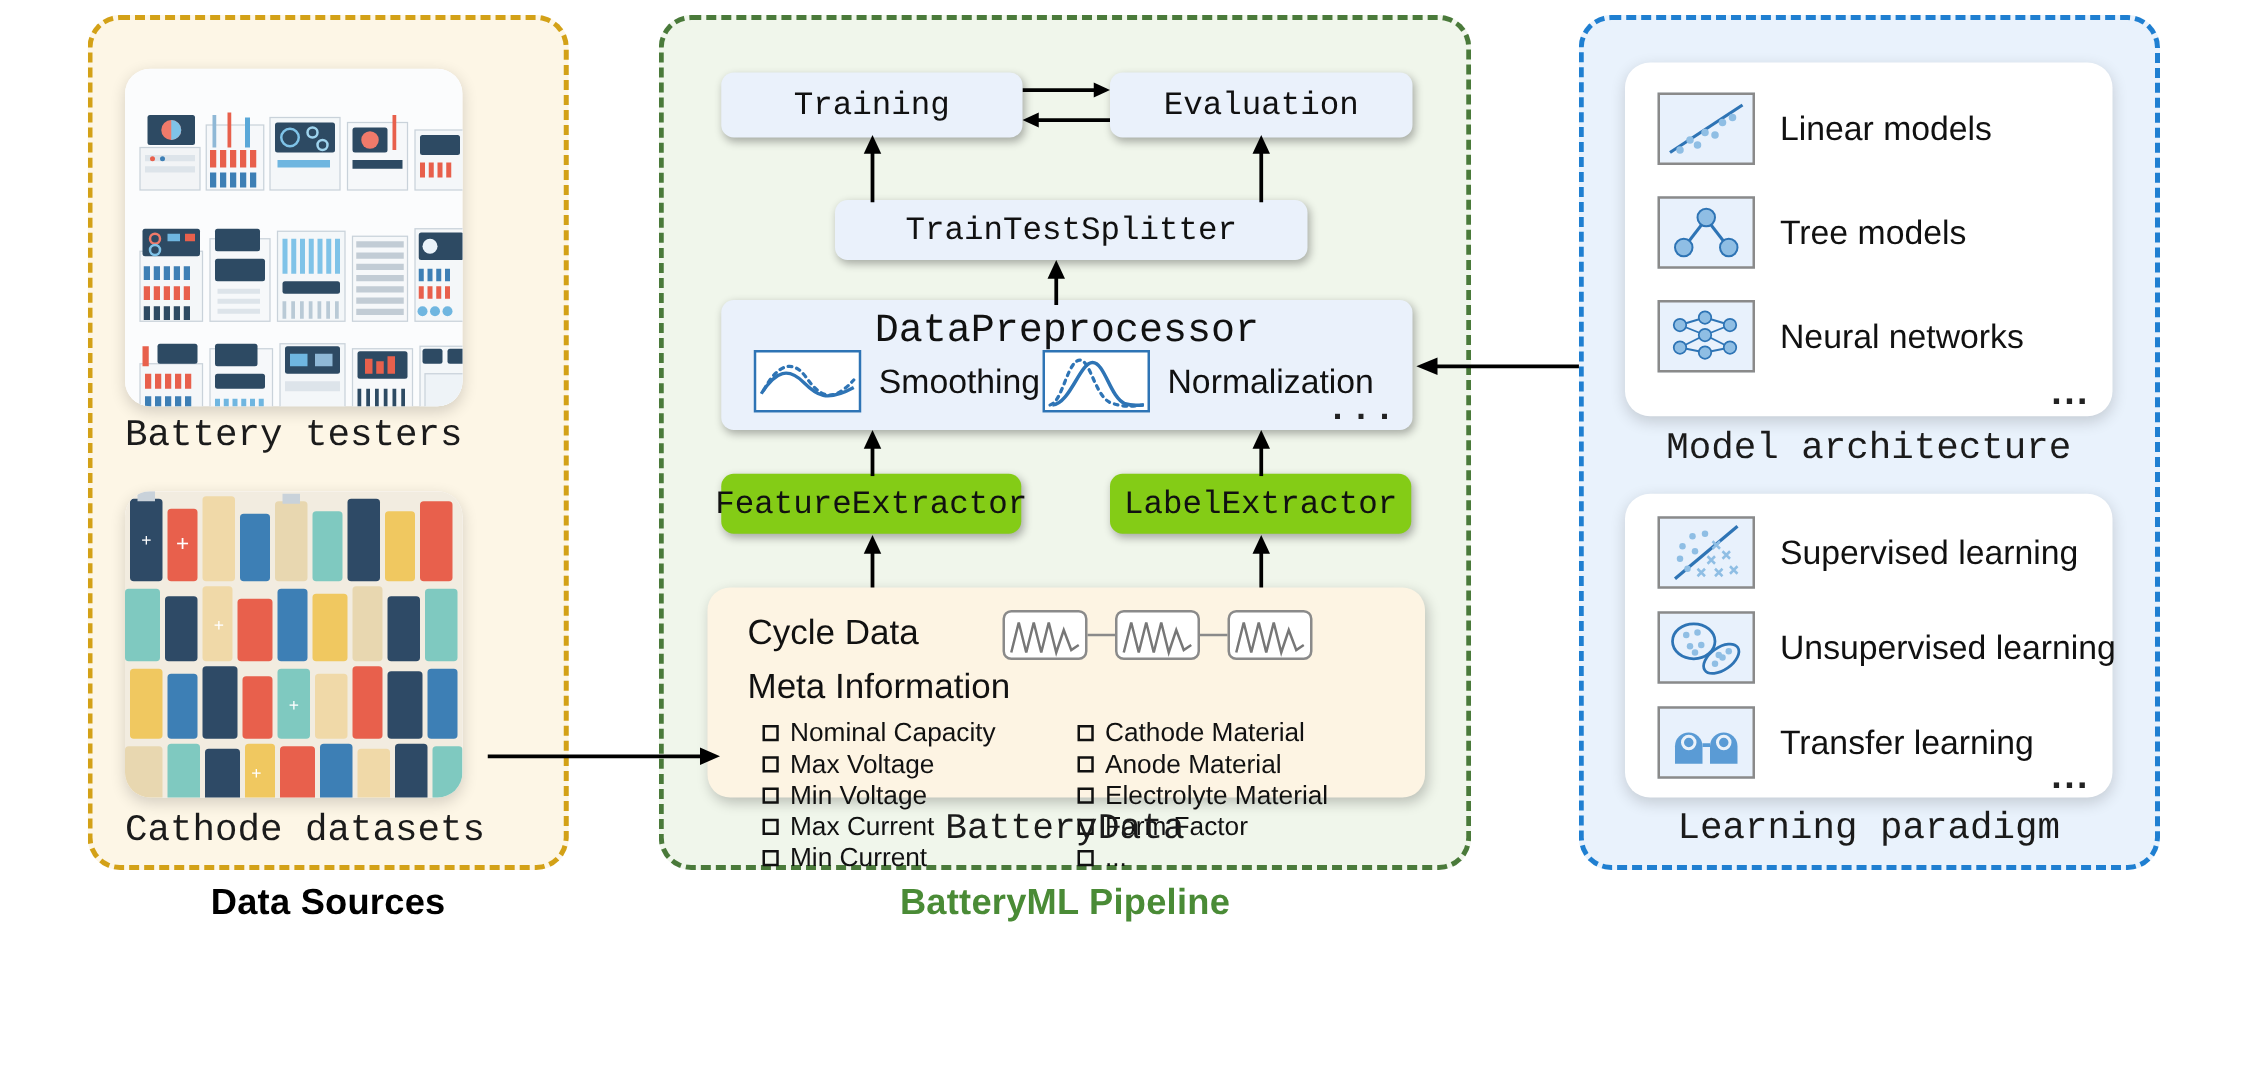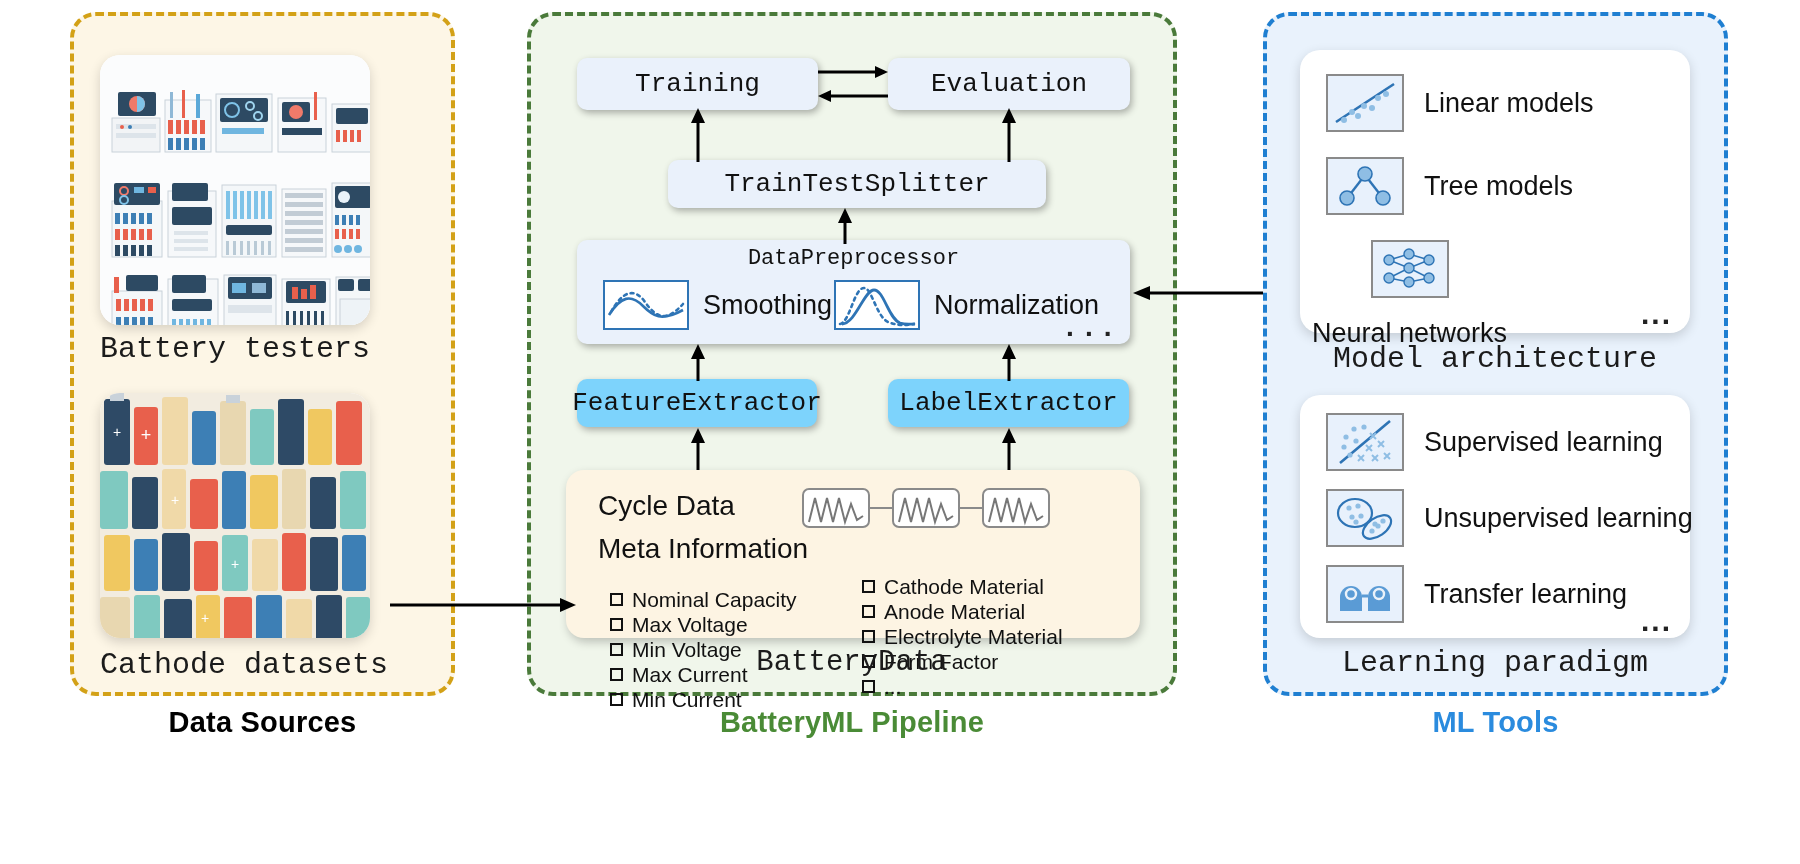--- a/index.html
+++ b/index.html
@@ -41,24 +41,24 @@
     font-family: Liberation Mono, monospace;
   }
 
   
   .node {
     position: absolute; border-radius: 10px; background: #EAF1FB;
     box-shadow: 2px 3px 7px rgba(0,0,0,.30);
     display: flex; align-items: center; justify-content: center;
     font-family: "Liberation Mono", monospace; font-size: 26px; color: #111;
   }
-  .node-cream { background: #7dd3fc; }
+  .node-cream { background: #84cc16; }
 
   .mono-label {
-    font-family: "Liberation Mono", monospace; font-size: 22px; color: #111;
+    font-family: "Liberation Mono", monospace; font-size: 32px; color: #111;
   }
 
   
   .batterydata-box {
     position: absolute; left: 566px; top: 470px; width: 574px; height: 168px;
     background: #FDF4E3; border-radius: 18px;
     box-shadow: 2px 4px 10px rgba(0,0,0,.22);
   }
   .bd-title { position: absolute; font-size: 28px; color: #111; }
   .meta-col { position: absolute; font-size: 21px; color: #111; line-height: 25px; }
@@ -463,21 +463,21 @@
       <span class="cyc-link"></span>
       <span class="cyc-box">
         <svg width="64" height="36" viewBox="0 0 64 36">
             <path d="M5 32 L11 8 L17 32 L23 8 L29 32 L35 8 L41 32 L47 14 L53 30 L59 26" fill="none" stroke="#777" stroke-width="2"></path>
           </svg>
       </span>
     </div>
 
     <div class="bd-title" style="left:32px; top:63px;">Meta Information</div>
 
-    <div class="meta-col" id="meta-left" style="left:44px; top:117px;">
+    <div class="meta-col" id="meta-left" style="left:44px; top:104px;">
         <div class="meta-row">
           <span class="chk"></span>
           <span>Nominal Capacity</span>
         </div>
         <div class="meta-row">
           <span class="chk"></span>
           <span>Max Voltage</span>
         </div>
         <div class="meta-row">
           <span class="chk"></span>
@@ -555,21 +555,21 @@
         <svg width="74" height="54" viewBox="0 0 74 54">
           <line x1="37" y1="16" x2="20" y2="38" stroke="#2E74B5" stroke-width="2.4"></line>
           <line x1="37" y1="16" x2="54" y2="38" stroke="#2E74B5" stroke-width="2.4"></line>
           <circle cx="37" cy="15" r="7" fill="#8FBEE4" stroke="#2E74B5" stroke-width="1.6"></circle>
           <circle cx="19" cy="39" r="7" fill="#8FBEE4" stroke="#2E74B5" stroke-width="1.6"></circle>
           <circle cx="55" cy="39" r="7" fill="#8FBEE4" stroke="#2E74B5" stroke-width="1.6"></circle>
         </svg>
       </span>
       <span class="tool-text">Tree models</span>
     </div>
-    <div class="tool-row" style="left:12px; top:190px;flex-direction:column;">
+    <div class="tool-row" style="left:26px; top:190px;">
       <span class="tool-thumb">
         <svg width="74" height="54" viewBox="0 0 74 54">
           <g stroke="#2E74B5" stroke-width="1.5">
             <line x1="16" y1="18" x2="36" y2="12"></line>
               <line x1="16" y1="18" x2="36" y2="26"></line>
             <line x1="16" y1="36" x2="36" y2="26"></line>
               <line x1="16" y1="36" x2="36" y2="40"></line>
             <line x1="36" y1="12" x2="56" y2="18"></line>
               <line x1="36" y1="26" x2="56" y2="18"></line>
             <line x1="36" y1="26" x2="56" y2="36"></line>
@@ -646,15 +646,14 @@
           <circle cx="51" cy="27" r="5" fill="none" stroke="#eaf2fa" stroke-width="2.4"></circle>
           <line x1="34" y1="29" x2="40" y2="29" stroke="#5A9BD5" stroke-width="3"></line>
         </svg>
       </span>
       <span class="tool-text">Transfer learning</span>
     </div>
     <div class="ellipsis" style="right:18px; bottom:0px;">...</div>
   </div>
   <div class="card-label" style="left:1300px; top:646px; width:390px;">Learning paradigm</div>
 
-  <div class="section-caption cap-tools">ML Tools</div>
 
 </div>
 
 </body></html>

